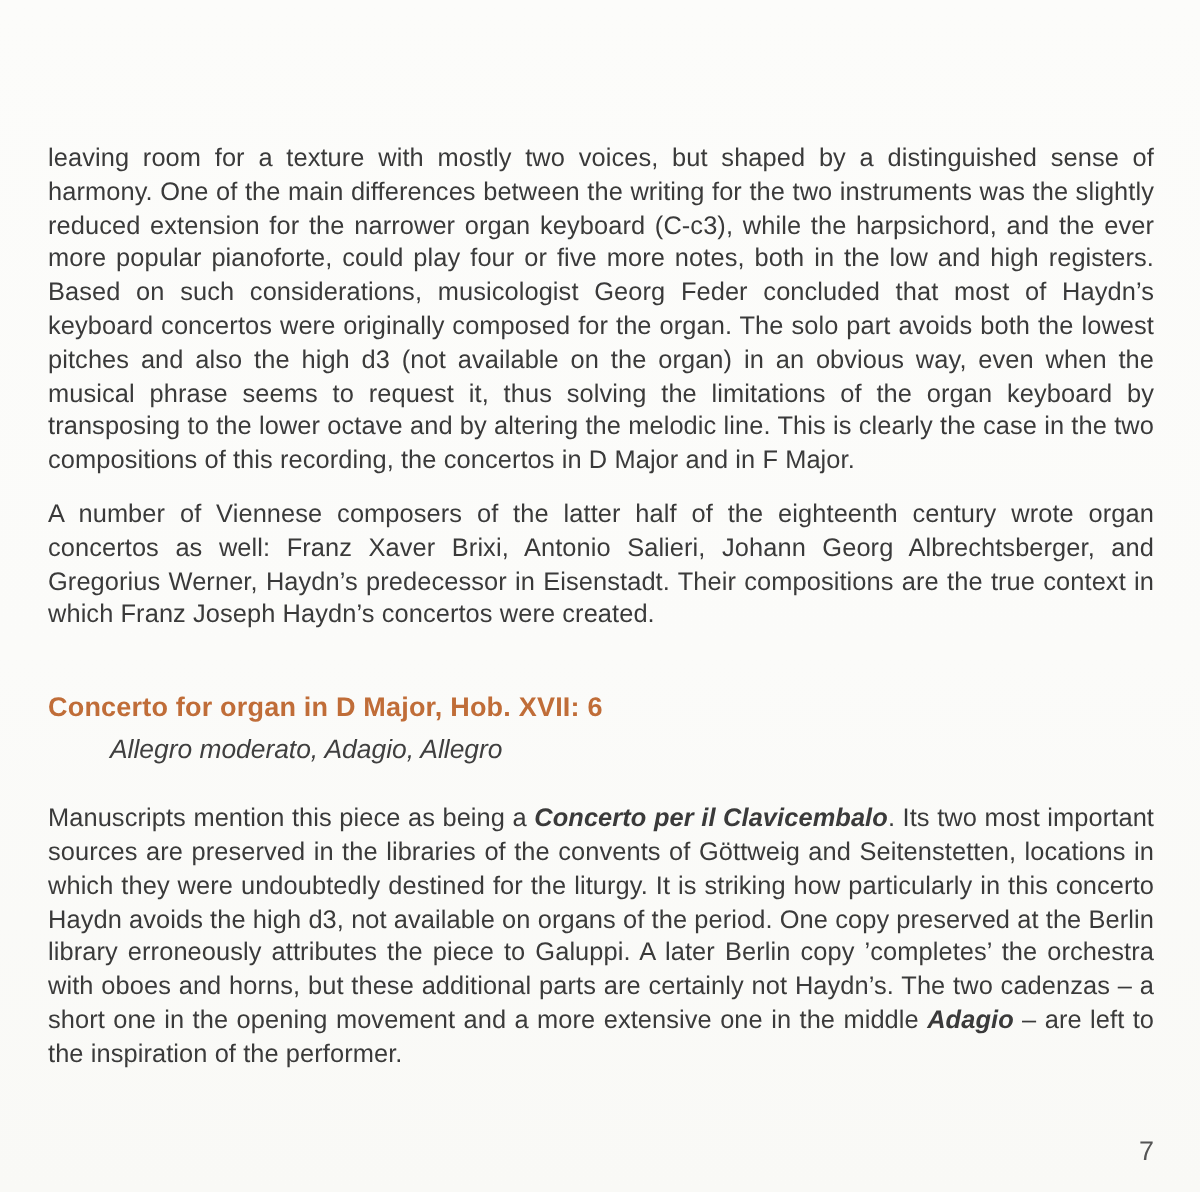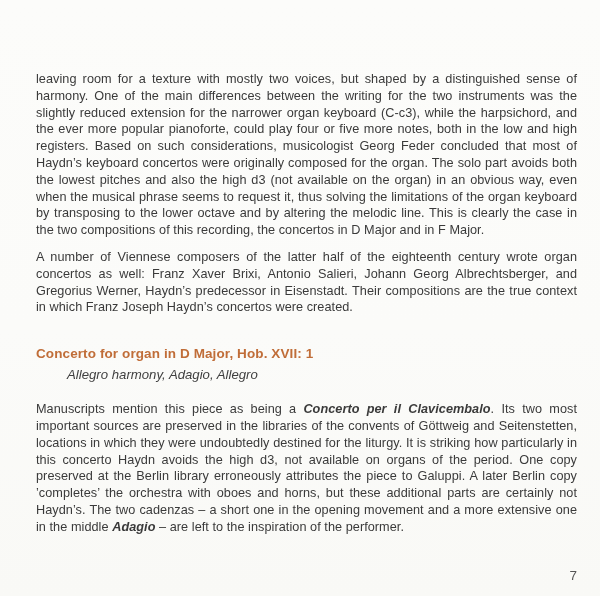--- a/index.html
+++ b/index.html
@@ -10,21 +10,21 @@
     width: 600px;
     height: 596px;
     font-family: "Liberation Sans", sans-serif;
     background: linear-gradient(180deg, #fcfcfa 0%, #fbfbf9 55%, #f9f9f6 100%);
     overflow: hidden;
     position: relative;
   }
   .page {
     position: absolute;
     inset: 0;
-    padding: 71px 23px 0 36px;
+    padding: 71px 23px 0 24px;
     box-sizing: border-box;
     color: #3a3a3a;
   }
   p.body-par {
     margin: 0 0 10px 0;
     font-size: 12.7px;
     line-height: 16.8px;
     text-align: justify;
     color: #3a3a3a;
     letter-spacing: 0.05px;
@@ -63,21 +63,21 @@
 </style>
 </head>
 <body>
 
 <div class="page">
 
   <p class="body-par">leaving room for a texture with mostly two voices, but shaped by a distinguished sense of harmony. One of the main differences between the writing for the two instruments was the slightly reduced extension for the narrower organ keyboard (C-c3), while the harpsichord, and the ever more popular pianoforte, could play four or five more notes, both in the low and high registers. Based on such considerations, musicologist Georg Feder concluded that most of Haydn’s keyboard concertos were originally composed for the organ. The solo part avoids both the lowest pitches and also the high d3 (not available on the organ) in an obvious way, even when the musical phrase seems to request it, thus solving the limitations of the organ keyboard by transposing to the lower octave and by altering the melodic line. This is clearly the case in the two compositions of this recording, the concertos in D Major and in F Major.</p>
 
   <p class="body-par">A number of Viennese composers of the latter half of the eighteenth century wrote organ concertos as well: Franz Xaver Brixi, Antonio Salieri, Johann Georg Albrechtsberger, and Gregorius Werner, Haydn’s predecessor in Eisenstadt. Their compositions are the true context in which Franz Joseph Haydn’s concertos were created.</p>
 
-  <h2 class="section-heading">Concerto for organ in D Major, Hob. XVII: 1</h2>
+  <h2 class="section-heading">Concerto for organ in D Major, Hob. XVII: 6</h2>
 
-  <div class="section-movements">Allegro harmony, Adagio, Allegro</div>
+  <div class="section-movements">Allegro moderato, Adagio, Allegro</div>
 
   <p class="body-par"><span>Manuscripts mention this piece as being a </span><em>Concerto per il Clavicembalo</em><span>. Its two most important sources are preserved in the libraries of the convents of Göttweig and Seitenstetten, locations in which they were undoubtedly destined for the liturgy. It is striking how particularly in this concerto Haydn avoids the high d3, not available on organs of the period. One copy preserved at the Berlin library erroneously attributes the piece to Galuppi. A later Berlin copy ’completes’ the orchestra with oboes and horns, but these additional parts are certainly not Haydn’s. The two cadenzas – a short one in the opening movement and a more extensive one in the middle </span><em>Adagio</em><span> – are left to the inspiration of the performer.</span></p>
 
   <div class="page-number">7</div>
 
 </div>
 
 </body></html>

